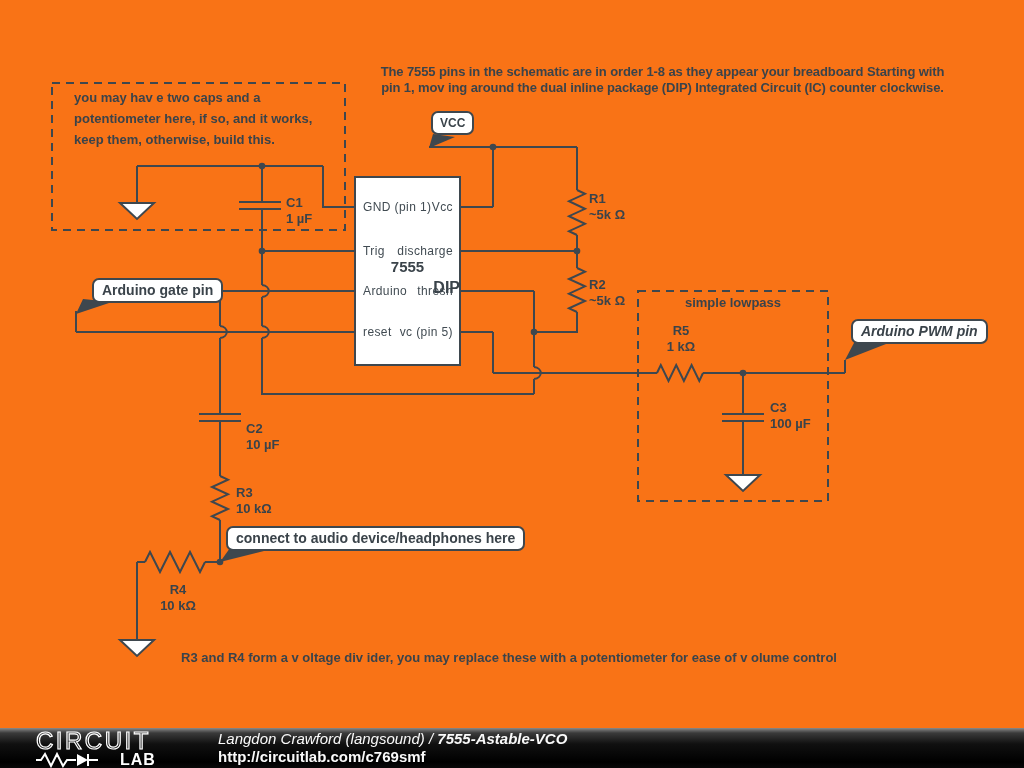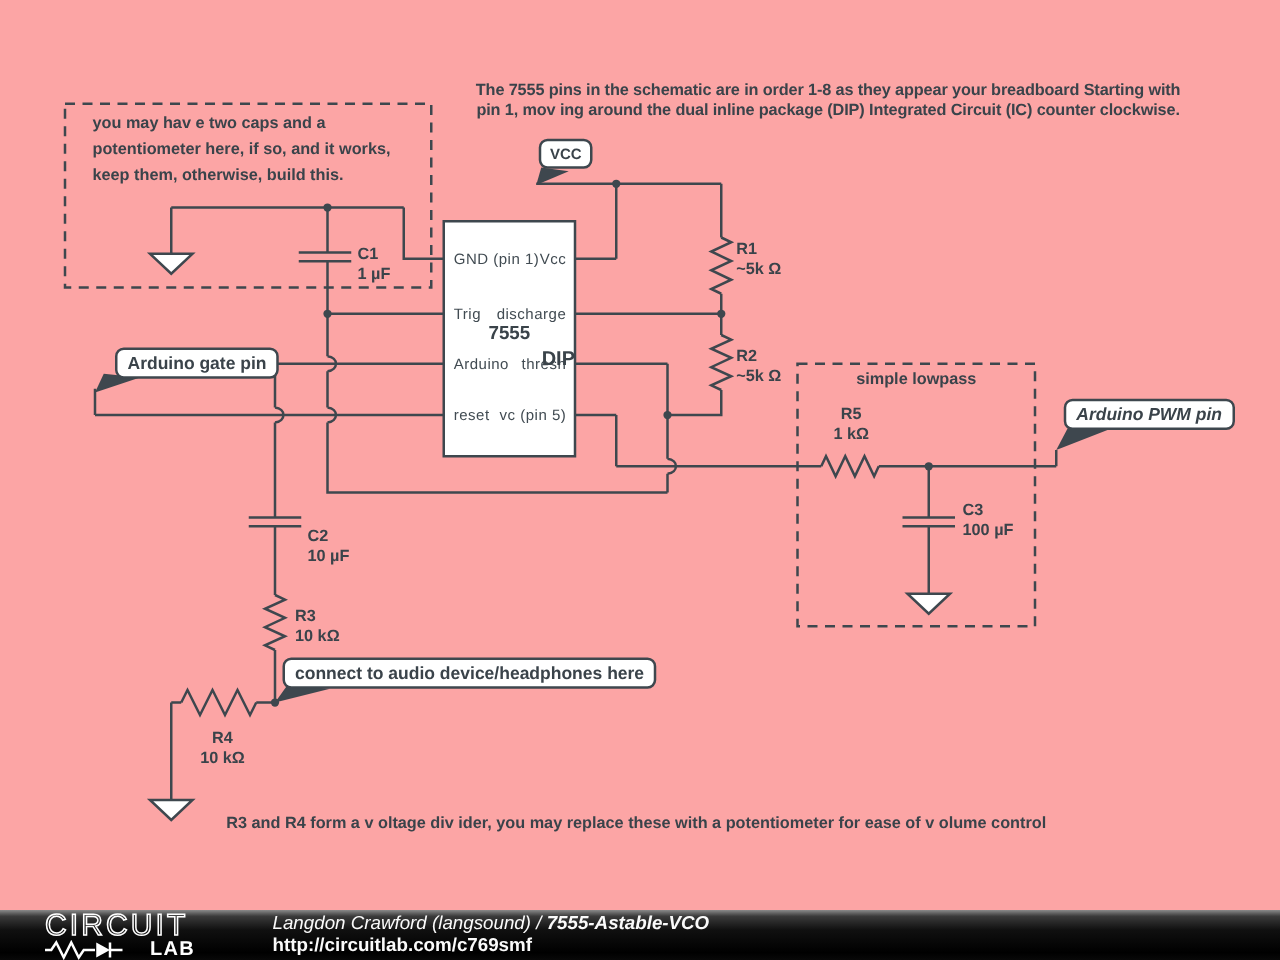--- a/index.html
+++ b/index.html
@@ -1,19 +1,19 @@
 <!DOCTYPE html>
 <html><head>
 <meta charset="utf-8">
 <style>
   * { margin:0; padding:0; box-sizing:border-box; }
   html,body { background:#fff; }
   #page {
     position:relative; width:1024px; height:768px; overflow:hidden;
-    background:#fca5a5; font-family:"Liberation Sans", sans-serif; color:#3a434a;
+    background:#f97316; font-family:"Liberation Sans", sans-serif; color:#3a434a;
   }
   #schem-svg { position:absolute; left:0; top:0; }
   .note { position:absolute; font-size:13px; font-weight:bold; color:#3a434a; }
   .note div { white-space:nowrap; }
   .top-note { text-align:center; line-height:16px; letter-spacing:-0.1px; }
   .box-note { line-height:21px; }
   .bubble {
     position:absolute; background:#fff; border:2px solid #3e474e; border-radius:7px;
     font-size:14px; font-weight:bold; color:#3a434a; padding:2px 8px 3px 8px; white-space:nowrap;
   }

